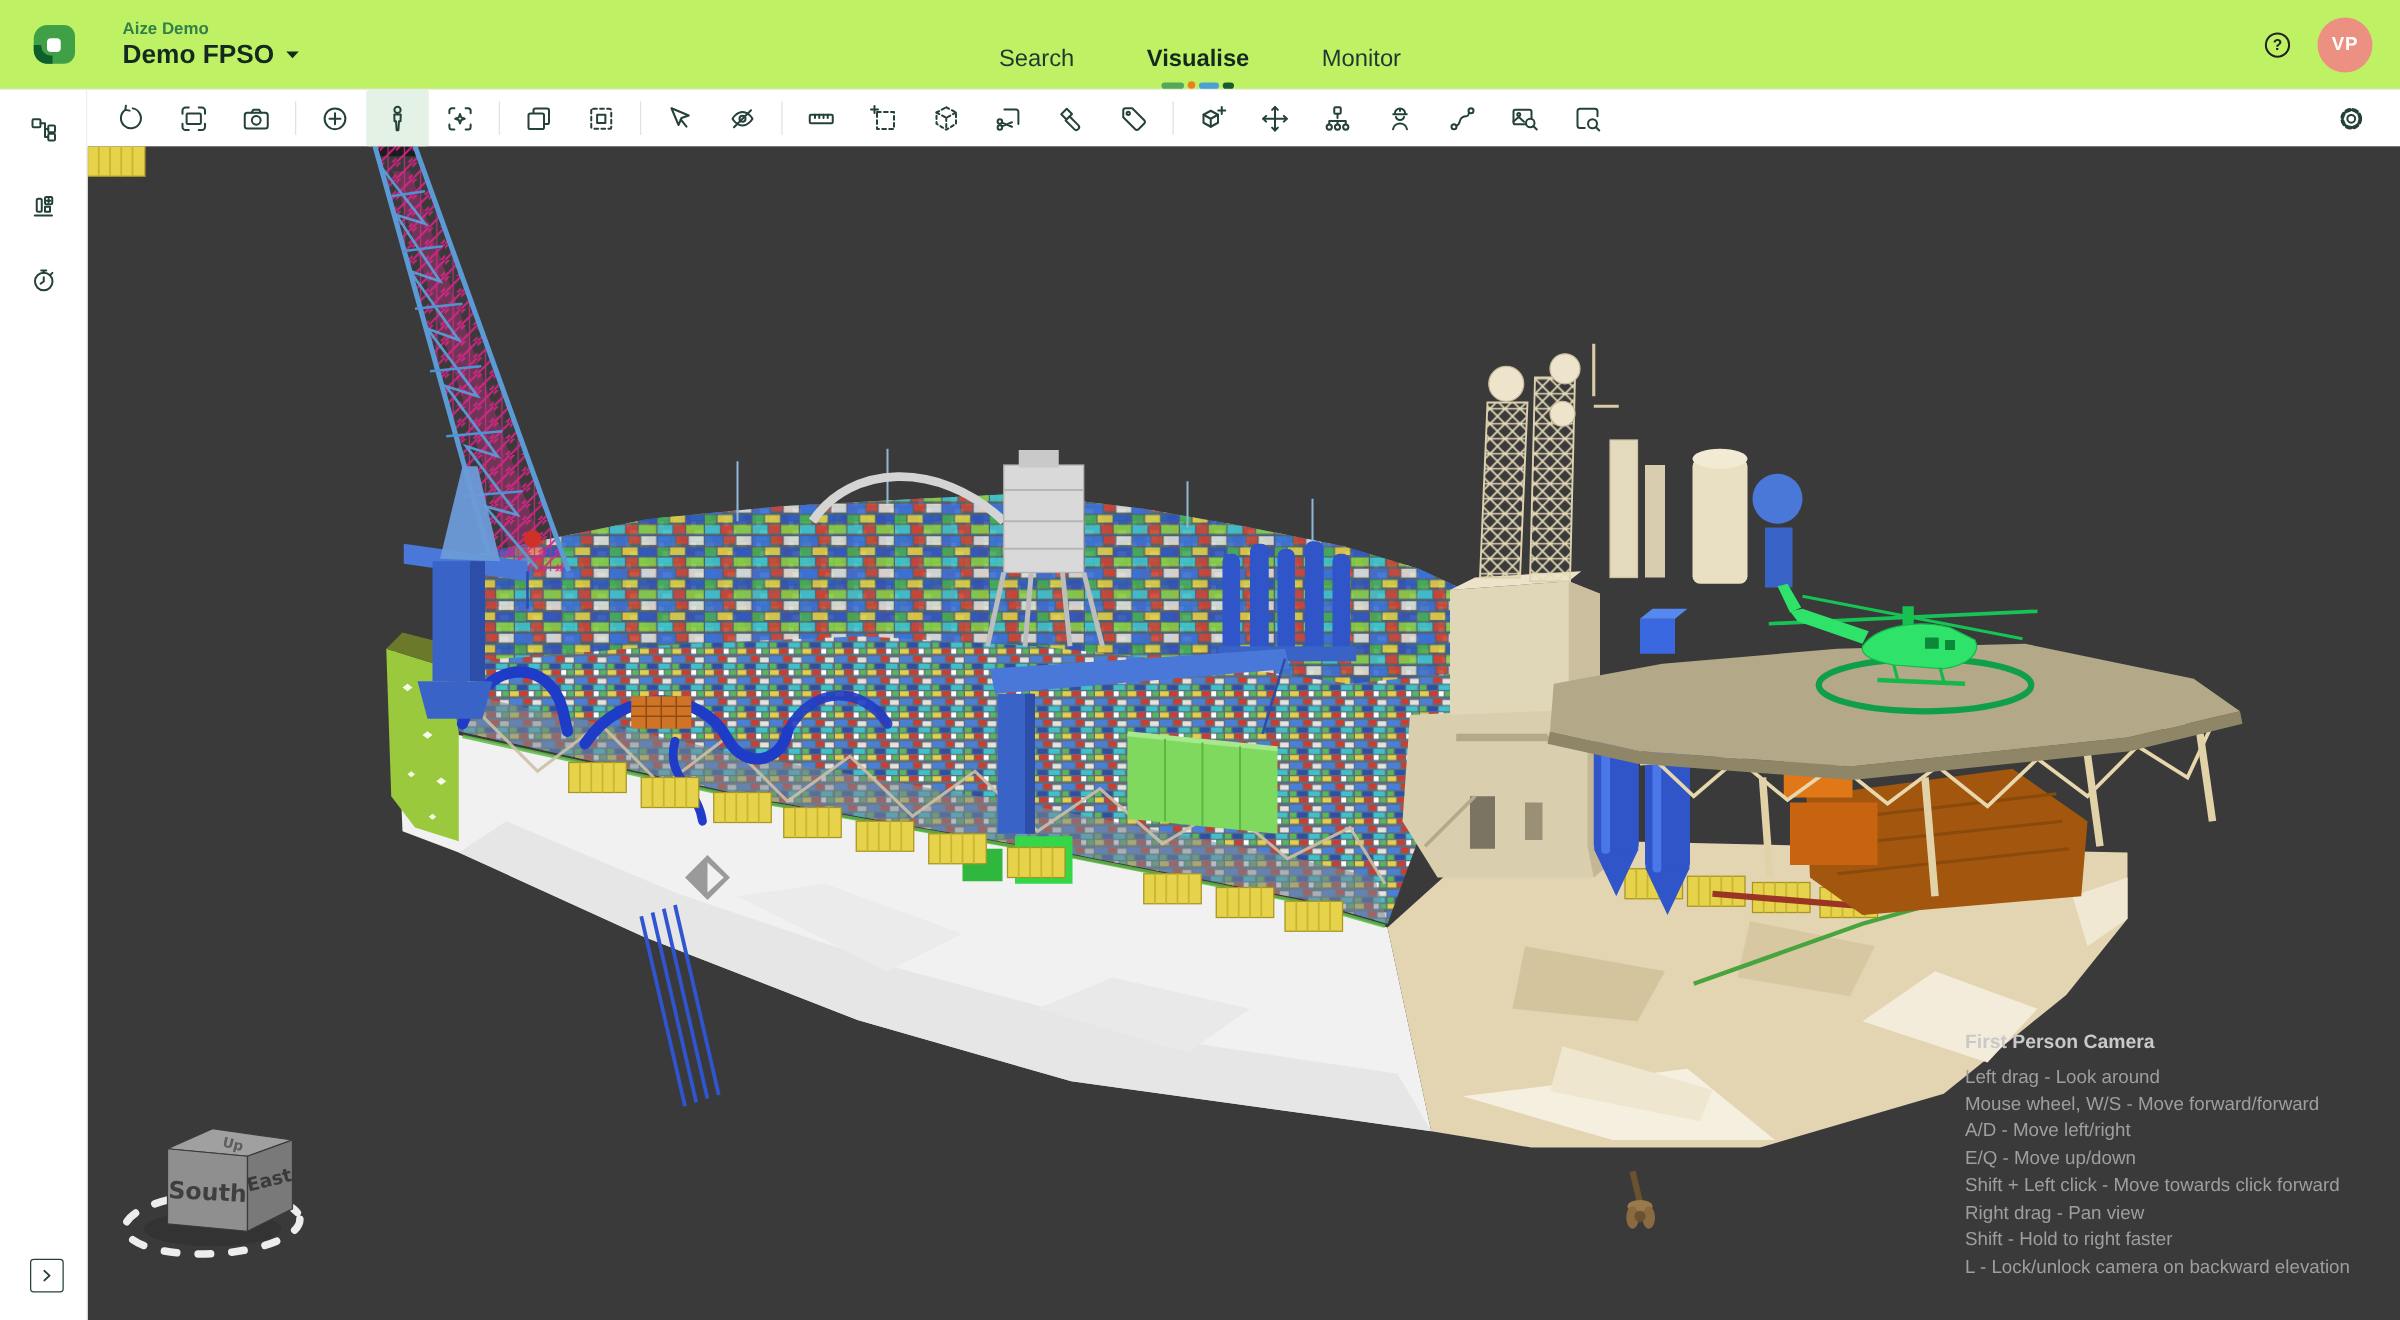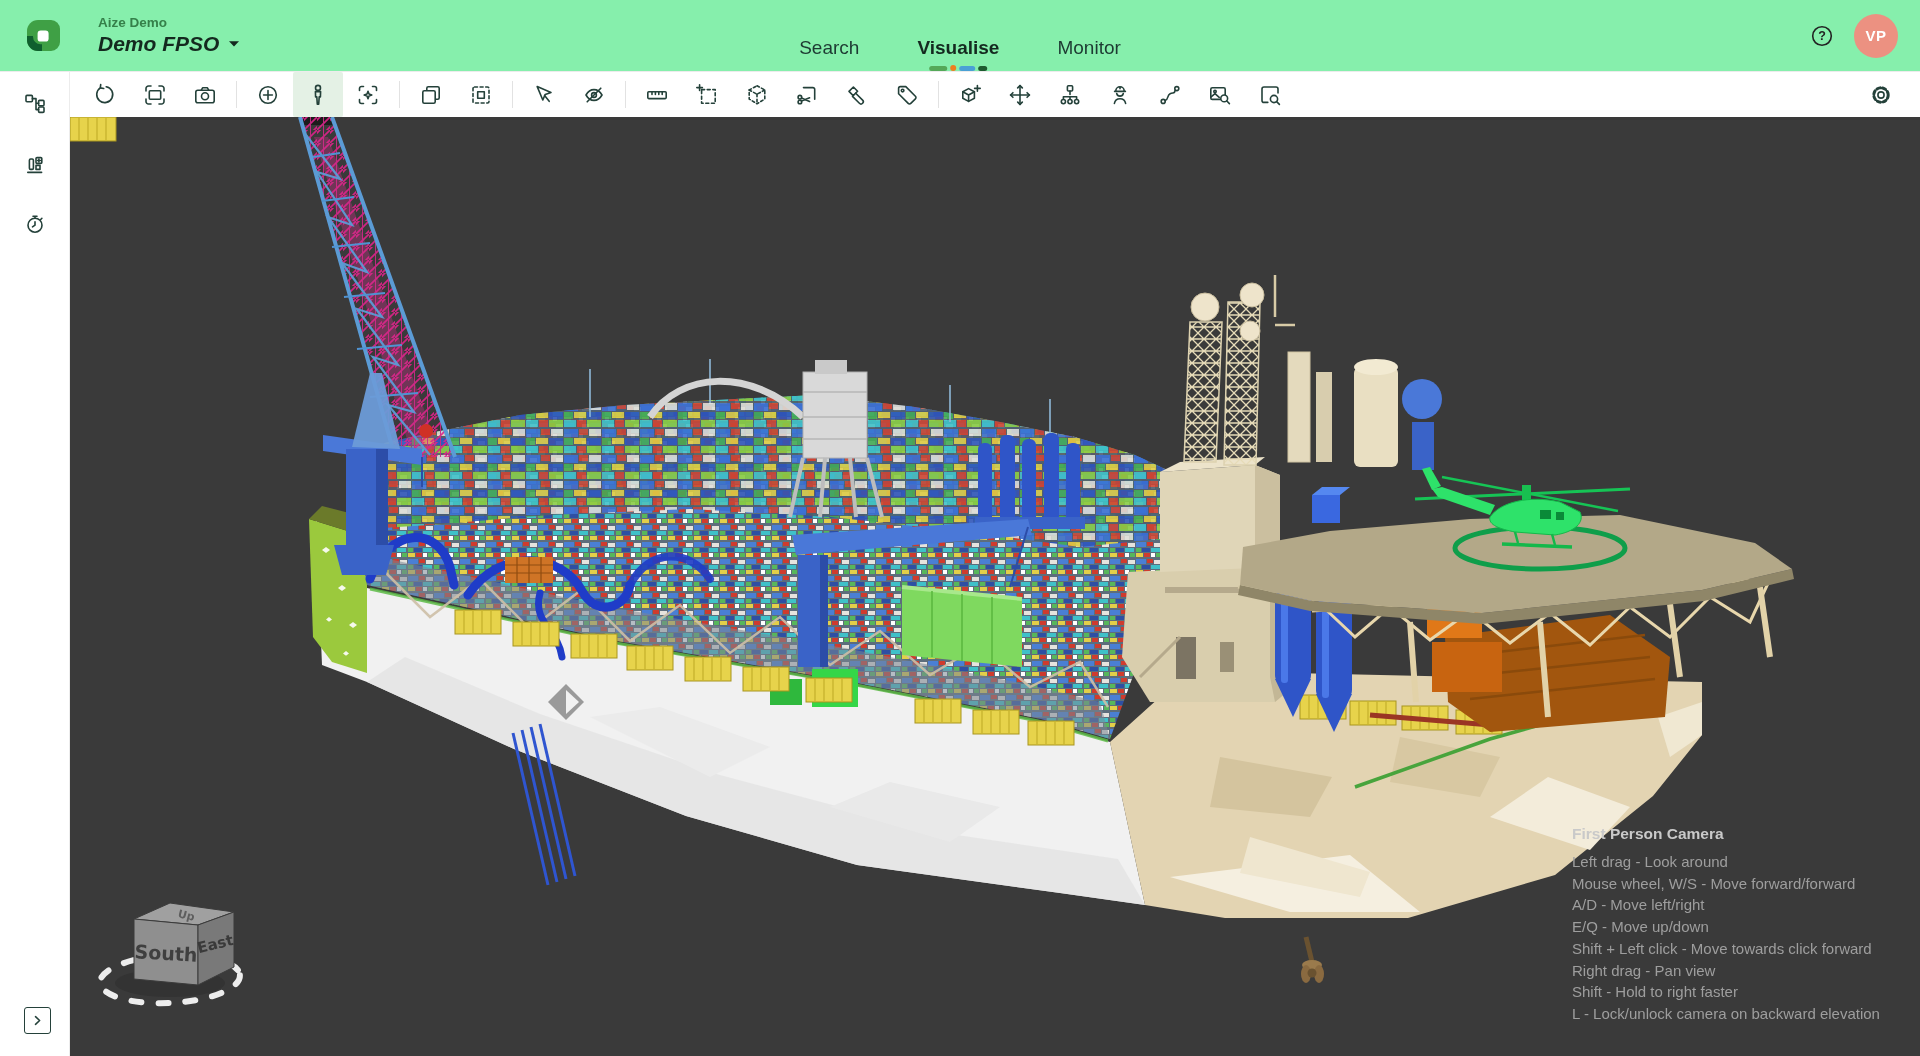--- a/index.html
+++ b/index.html
@@ -1,26 +1,26 @@
 <!DOCTYPE html>
 <html><head>
 <meta charset="utf-8">
 <style>
   html,body{margin:0;padding:0;width:1920px;height:1056px;overflow:hidden;
     font-family:"Liberation Sans","DejaVu Sans",sans-serif;background:#fff;}
   *{box-sizing:border-box;}
 
   
-  .header{position:absolute;left:0;top:0;width:1920px;height:72px;background:#86efac;
+  .header{position:absolute;left:0;top:0;width:1920px;height:72px;background:#bef264;
     border-bottom:1px solid #ececec;display:flex;align-items:center;padding:0 22px;z-index:5;}
   .logo{width:38px;height:38px;margin-left:2px;flex:0 0 auto;}
   .brand{margin-left:36px;display:flex;flex-direction:column;justify-content:center;}
   .app-name{font-size:13.5px;font-weight:600;color:#35804a;line-height:16px;}
   .workspace{display:flex;align-items:center;gap:9px;cursor:pointer;}
-  .workspace-name{font-size:21px;font-weight:700;color:#14291f;line-height:26px;font-style:italic;}
+  .workspace-name{font-size:21px;font-weight:700;color:#14291f;line-height:26px;}
   .nav-center{position:absolute;left:50%;top:0;transform:translateX(-50%);height:72px;
     display:flex;align-items:center;gap:58px;margin-top:12px;}
   .nav-item{position:relative;font-size:19px;color:#1d3a32;cursor:pointer;background:none;border:none;
     font-family:inherit;padding:0;}
   .nav-item.active{font-weight:700;color:#14291f;text-align:right;}
   .underline{position:absolute;left:50%;transform:translateX(-50%);bottom:-12px;
     display:flex;align-items:center;gap:3px;}
   .useg{height:5px;border-radius:2.5px;}
   .useg.g{width:18px;background:#55a858;}
   .useg.o{width:6px;height:6px;border-radius:3px;background:#ee7d1e;}

